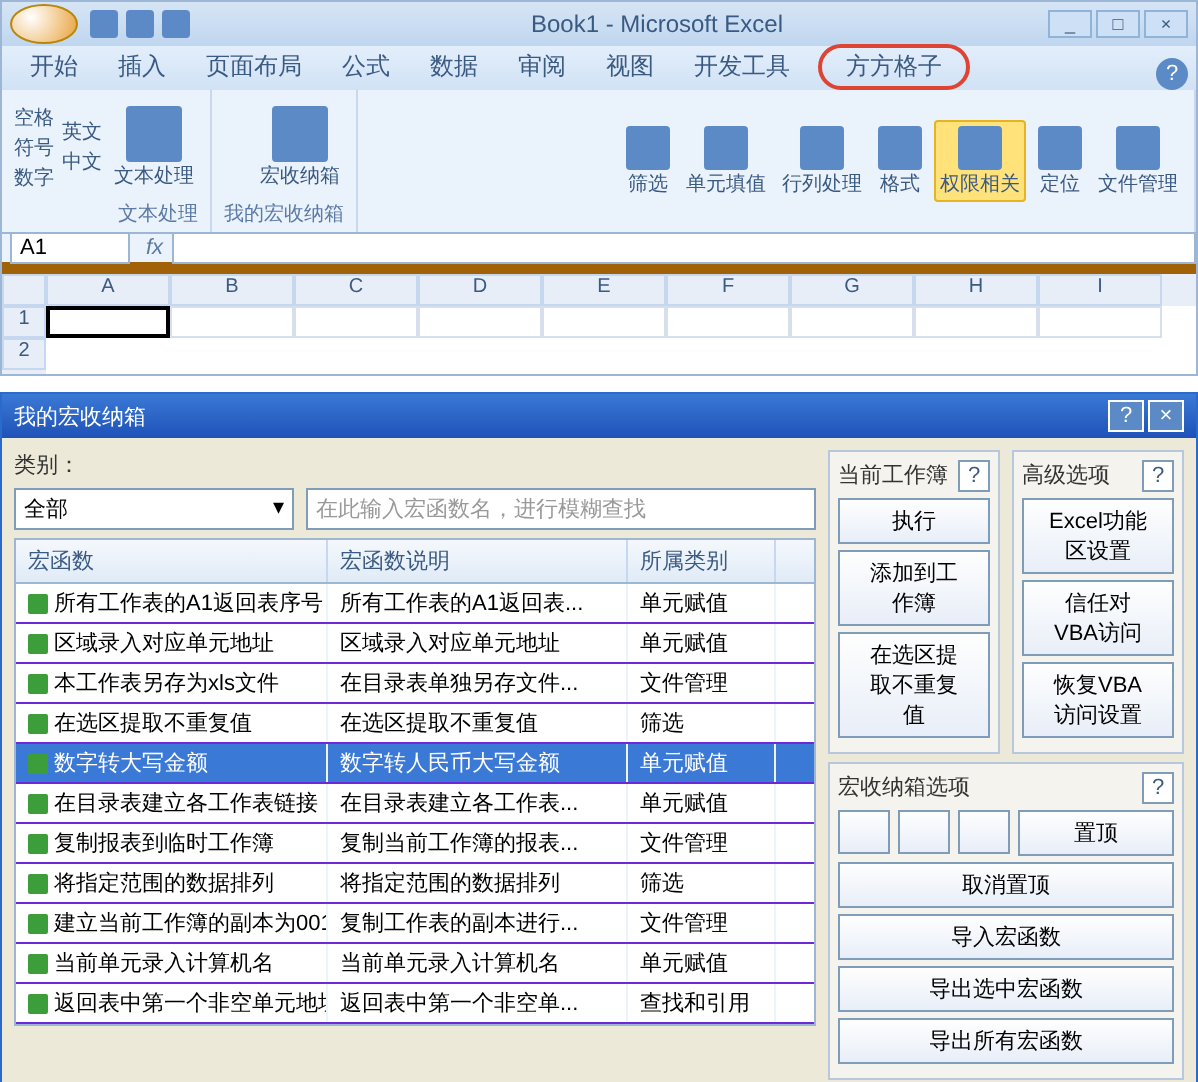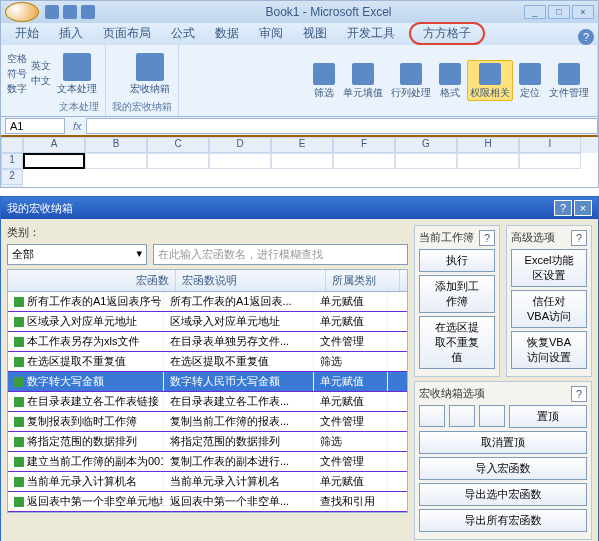--- a/index.html
+++ b/index.html
@@ -25,21 +25,21 @@
 .rg-items { display: flex; gap: 4px; flex: 1; align-items: center; }
 .rg-item { display: flex; flex-direction: column; align-items: center; gap: 2px; padding: 2px; }
 .rg-icon { width: 22px; height: 22px; background: #5b8ac6; border-radius: 2px; }
 .rg-icon.big { width: 28px; height: 28px; }
 .rg-label { font-size: 10px; color: #3b5a82; text-align: center; line-height: 11px; }
 .rg-title { font-size: 10px; color: #5b7aa6; text-align: center; margin-top: auto; }
 .small-list { display: flex; flex-direction: column; gap: 1px; }
 .small-list span { font-size: 10px; color: #3b5a82; }
 .highlight { background: #ffe27a; border: 1px solid #e6b422; border-radius: 2px; padding: 2px; }
 
-.namebox-row { background: #eaf2fb; height: 20px; display: flex; align-items: center; border-bottom: 2px solid #a16207; }
+.namebox-row { background: #eaf2fb; height: 20px; display: flex; align-items: center; border-bottom: 6px solid #a16207; }
 .namebox { width: 60px; border: 1px solid #9db6d6; background: #fff; padding: 1px 4px; margin: 0 4px; font-size: 11px; }
 .fx { color: #5b7aa6; font-style: italic; padding: 0 4px; }
 .formula-bar { flex: 1; border: 1px solid #9db6d6; background: #fff; height: 16px; }
 
 .sheet { display: flex; height: 50px; }
 .rowhdrs { width: 22px; background: #e8eef8; }
 .rowhdr { height: 16px; border: 1px solid #c5d8ef; text-align: center; font-size: 10px; color: #3b5a82; }
 .grid { flex: 1; }
 .colhdrs { display: flex; background: #e8eef8; }
 .colhdr { width: 62px; height: 16px; border: 1px solid #c5d8ef; text-align: center; font-size: 10px; color: #3b5a82; }
@@ -58,21 +58,21 @@
 .dlg-right { width: 178px; display: flex; flex-direction: column; gap: 4px; }
 
 .filter-row { display: flex; align-items: flex-end; gap: 6px; margin-bottom: 4px; }
 .filter-row label { color: #333; }
 .combo { border: 1px solid #7f9db9; background: #fff; padding: 2px 4px; width: 140px; display: flex; justify-content: space-between; }
 .search-box { border: 1px solid #7f9db9; background: #fff; padding: 2px 4px; flex: 1; color: #999; }
 
 .table { border: 1px solid #9db6d6; background: #fff; }
 .thead { display: flex; background: linear-gradient(#f5f8fc, #e0ebf7); border-bottom: 1px solid #9db6d6; }
 .th { padding: 3px 6px; border-right: 1px solid #c5d8ef; color: #3b5a82; font-size: 11px; }
-.th1 { width: 168px; text-align: right; } .th2 { width: 150px; } .th3 { width: 74px; }
+.th1 { width: 156px; } .th2 { width: 150px; } .th3 { width: 74px; }
 .tbody { max-height: 220px; overflow: hidden; }
 .tr { display: flex; border-bottom: 1px solid #6d28d9; }
 .tr.sel { background: #3b79d6; color: #fff; }
 .td { padding: 2px 6px; border-right: 1px solid #eef3fa; font-size: 11px; display: flex; align-items: center; gap: 3px; overflow: hidden; white-space: nowrap; }
 .td1 { width: 156px; } .td2 { width: 150px; } .td3 { width: 74px; }
 .fn-icon { width: 10px; height: 10px; background: #3b9e3b; border-radius: 1px; flex-shrink: 0; }
 
 .panel { border: 1px solid #b8c8dc; background: #f4f3ee; padding: 4px; }
 .panel-title { color: #333; margin-bottom: 4px; font-size: 11px; }
 .panel-row { display: flex; gap: 4px; margin-bottom: 3px; }

